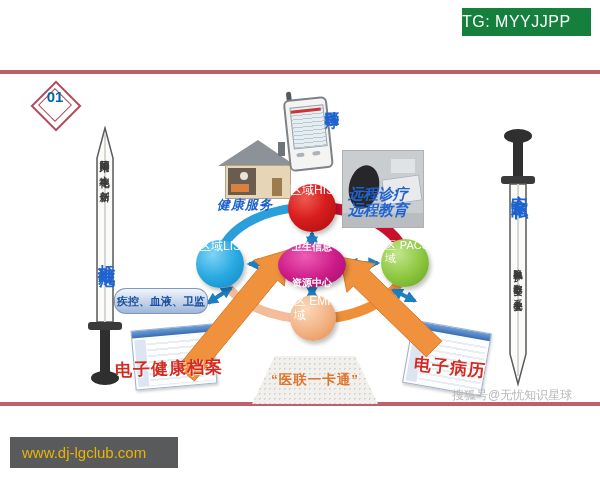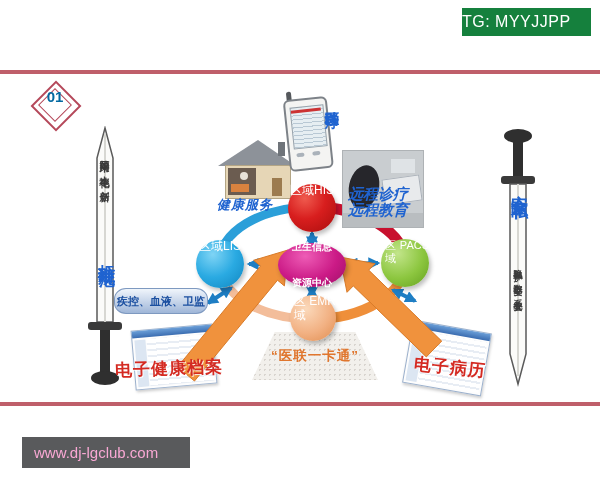--- a/index.html
+++ b/index.html
@@ -5,22 +5,22 @@
   html,body{margin:0;padding:0;background:#fff;}
   .canvas{position:relative;width:600px;height:480px;background:#ffffff;overflow:hidden;
           font-family:"Liberation Sans","DejaVu Sans",sans-serif;}
   .abs{position:absolute;}
 
   
   .tg-box{left:462px;top:8px;width:129px;height:28px;background:#15803d;color:#fff;
           font-size:16px;line-height:28px;text-align:left;letter-spacing:.5px;z-index:8;}
   .rule{left:0;width:600px;height:4px;background:#bf5f6a;z-index:1;}
   .rule-top{top:70px;} .rule-bottom{top:402px;}
-  .url-box{left:10px;top:437px;width:168px;height:31px;background:#595a5c;color:#f9a8d4;
-           font-size:15px;line-height:31px;padding-left:12px;box-sizing:border-box;z-index:8;margin-left:12px;}
+  .url-box{left:10px;top:437px;width:168px;height:31px;background:#595a5c;color:#eab308;
+           font-size:15px;line-height:31px;padding-left:12px;box-sizing:border-box;z-index:8;}
   .watermark{left:452px;top:387px;font-size:12px;color:#b8b8b8;z-index:8;}
 
   
   .badge{left:38px;top:88px;width:34px;height:34px;z-index:6;}
   .badge .d1{position:absolute;left:0;top:0;width:32px;height:32px;border:2px solid #b5485a;
              transform:rotate(45deg);background:#fff;}
   .badge .d2{position:absolute;left:5px;top:5px;width:22px;height:22px;border:1px solid #b5485a;
              transform:rotate(45deg);}
   .badge .num{position:absolute;left:0;top:0;width:34px;text-align:center;font-size:15px;
               font-weight:bold;color:#0369a1;}
@@ -88,21 +88,21 @@
   .photo .desk{position:absolute;left:0;top:62px;width:80px;height:14px;background:#b9bdc0;}
 
   .win{background:#fdfdfd;border:1px solid #9bb0cc;z-index:3;box-shadow:1px 2px 3px rgba(0,0,0,.2);}
   .win .tb{height:7px;background:linear-gradient(#6b9fd8,#3a6cb0);}
   .win .wbody{position:absolute;left:14px;top:9px;right:2px;bottom:2px;
       background-image:repeating-linear-gradient(180deg,#ffffff 0 4px,#e8edf4 4px 6px);}
   .win .side{position:absolute;left:2px;top:9px;width:11px;bottom:2px;background:#dce6f2;}
   .win-ehr{left:133px;top:327px;width:80px;height:58px;transform:rotate(-5deg);}
   .win-emr{left:407px;top:326px;width:78px;height:62px;transform:rotate(10deg);}
 
-  .trap{left:252px;top:332px;width:126px;height:48px;z-index:3;
+  .trap{left:252px;top:356px;width:126px;height:48px;z-index:3;
         clip-path:polygon(18% 0%,82% 0%,100% 100%,0% 100%);
         background-color:#f2f0ec;background-image:radial-gradient(#d8d4cf 1px,transparent 1px);
         background-size:5px 5px;display:flex;align-items:center;justify-content:center;}
   .trap span{color:#e0762e;font-weight:bold;font-size:13.5px;letter-spacing:1px;}
 
   
   .blbl{color:#1f63d0;font-weight:bold;z-index:6;font-style:italic;}
   .lbl-health{left:217px;top:196px;font-size:13px;letter-spacing:1px;}
   .lbl-remote{left:348px;top:186px;font-size:15px;line-height:16px;}
   .lbl-mobile{left:322px;top:99px;font-size:14.5px;font-weight:bold;color:#1f63d0;
@@ -119,20 +119,21 @@
 </style>
 </head>
 <body>
 
 <div class="canvas">
 
   <div class="abs tg-box">TG: MYYJJPP</div>
   <div class="abs rule rule-top"></div>
   <div class="abs rule rule-bottom"></div>
   <div class="abs url-box">www.dj-lgclub.com</div>
+  <div class="abs watermark">搜狐号@无忧知识星球</div>
 
   <div class="abs badge">
     <div class="d1"></div>
     <div class="d2"></div>
     <div class="num">01</div>
   </div>
 
   <svg class="layer" width="600" height="480">
     <defs>
       <marker id="ab" viewBox="0 0 10 10" refX="8" refY="5" markerWidth="3.2" markerHeight="3" orient="auto-start-reverse">

